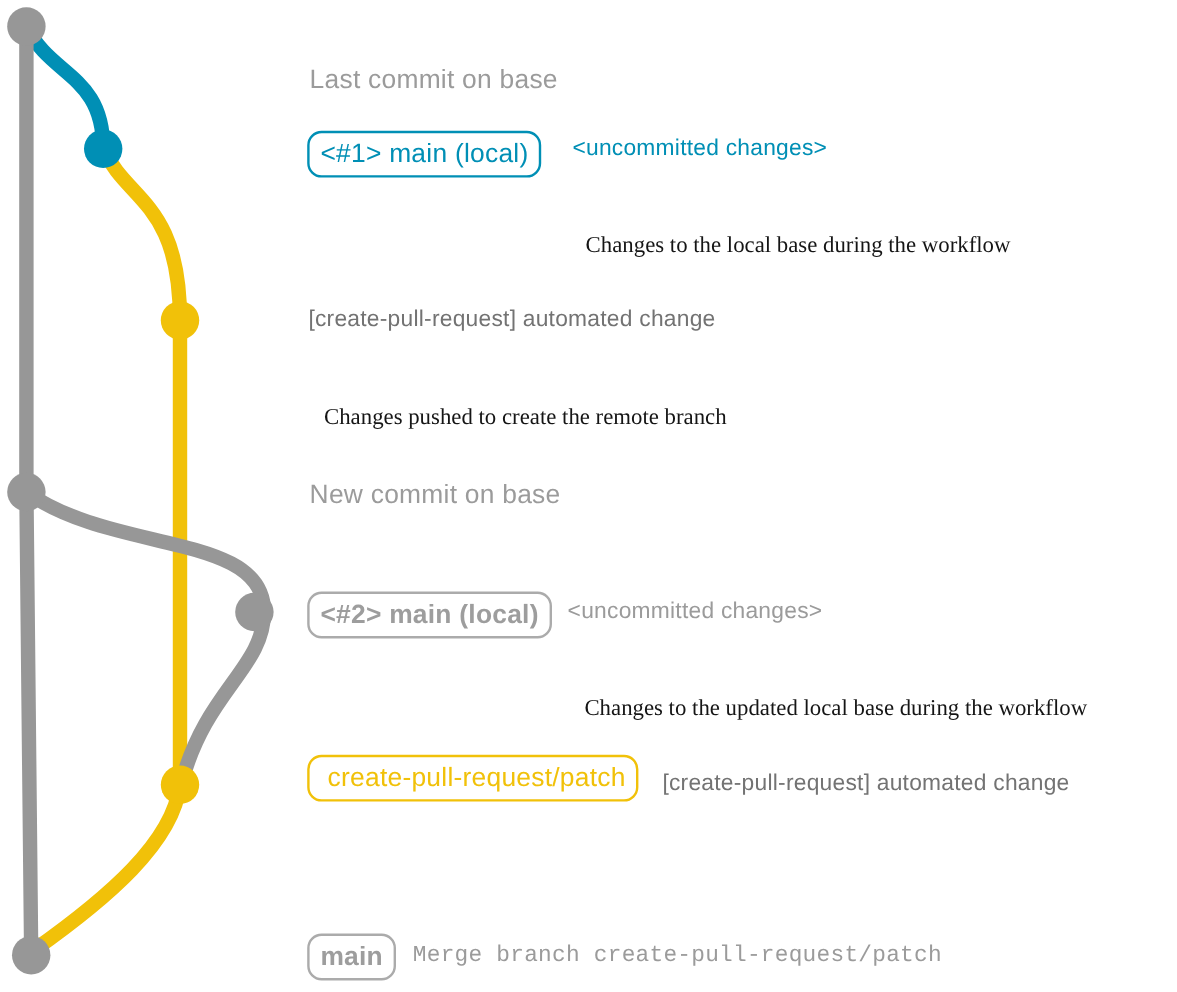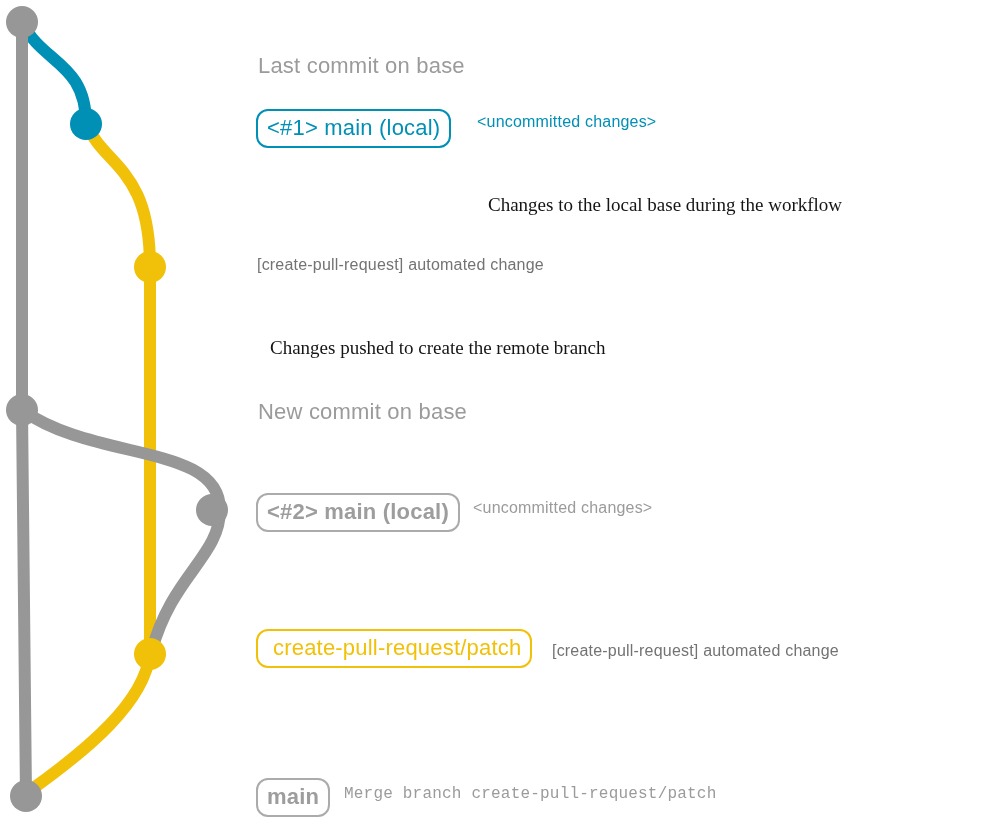--- a/index.html
+++ b/index.html
@@ -2,21 +2,21 @@
 <html><head>
 <meta charset="utf-8">
 <style>
   html, body { margin: 0; padding: 0; background: #ffffff; }
   body { width: 981px; height: 827px; font-family: "Liberation Sans", sans-serif; }
   .stage { position: relative; width: 981px; height: 827px; overflow: hidden; background: #fff; }
   .abs { position: absolute; white-space: nowrap; }
   svg.graph { position: absolute; left: 0; top: 0; }
 
   .heading { font-size: 22px; color: #9b9b9b; letter-spacing: .2px; }
-  .msg     { font-size: 16px; letter-spacing: .2px; }
+  .msg     { font-size: 19px; letter-spacing: .2px; }
   .msg.blue   { color: #008fb5; }
   .msg.yellow { color: #737373; }
   .msg.gray   { color: #9b9b9b; }
   .note { font-family: "Liberation Serif", serif; font-size: 19px; color: #151515; margin-top: 48px; }
 
   .badge {
     display: inline-block;
     border: 2px solid;
     border-radius: 12px;
     padding: 4px 9px 5px 9px;
@@ -62,20 +62,21 @@
   <div class="abs msg blue" style="left:477px; top:113px;">&lt;uncommitted changes&gt;</div>
   <div class="abs note" style="left:488px; top:146px;">Changes to the local base during the workflow</div>
 
   <div class="abs msg yellow" style="left:257px; top:256px;">[create-pull-request] automated change</div>
   <div class="abs heading" style="left:258px; top:399px;">New commit on base</div>
 
   <div class="abs note" style="left:270px; top:289px;">Changes pushed to create the remote branch</div>
 
   <div class="abs badge gray" style="left:256px; top:493px;">&lt;#2&gt; main (local)</div>
   <div class="abs msg gray" style="left:473px; top:499px;">&lt;uncommitted changes&gt;</div>
+  <div class="abs note" style="left:487px; top:532px;">Changes to the updated local base during the workflow</div>
 
   <div class="abs badge yellow" style="left:256px; top:629px;padding-left:15px;">create-pull-request/patch</div>
   <div class="abs msg yellow" style="left:552px; top:642px;">[create-pull-request] automated change</div>
 
   <div class="abs badge gray" style="left:256px; top:778px;">main</div>
   <div class="abs msg gray" style="left:344px; top:785px;font-family:Liberation Mono, monospace;">Merge branch create-pull-request/patch</div>
 
 </div>
 
 </body></html>

